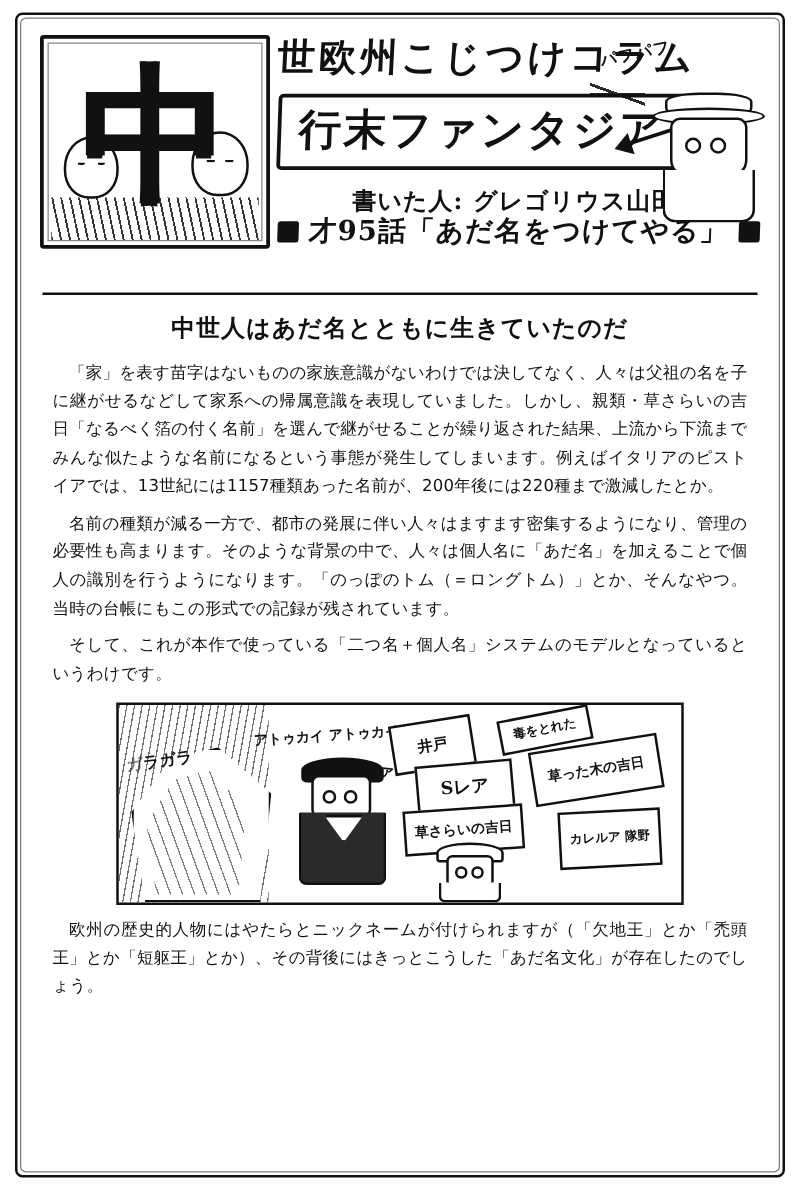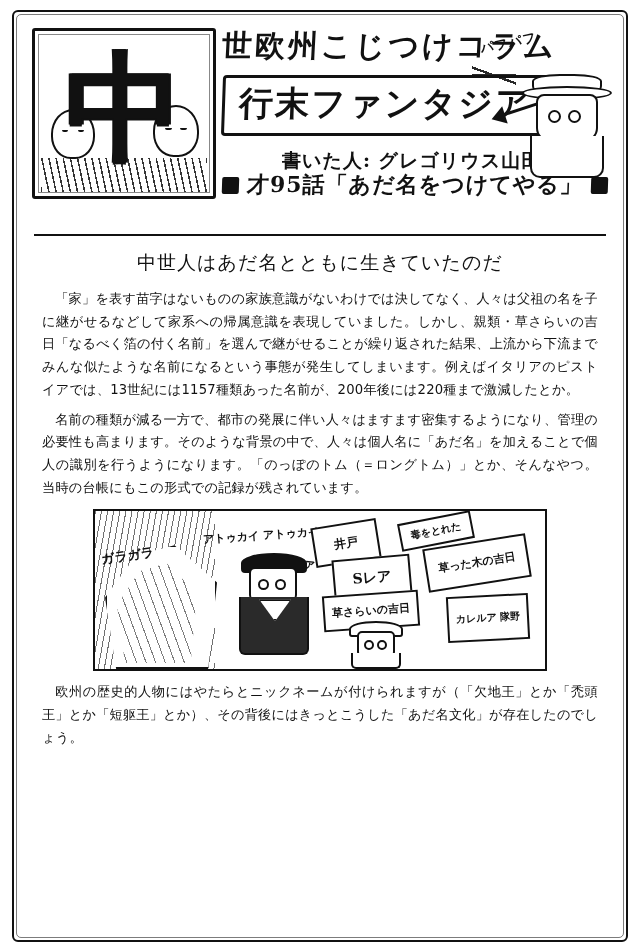--- a/index.html
+++ b/index.html
@@ -273,21 +273,21 @@
   }
 
   
   .article {
     margin: 10px 26px 0 26px;
   }
   .article-head {
     text-align: center;
     font-family: "DejaVu Serif", serif;
     font-size: 19px;
-    font-weight: 400;
+    font-weight: 700;
     letter-spacing: 1px;
     margin: 14px 0 12px 0;
   }
   p.para {
     font-family: "DejaVu Sans", sans-serif;
     font-size: 13.2px;
     line-height: 1.72;
     margin: 0 0 7px 0;
     text-align: justify;
     text-indent: 1em;
@@ -460,20 +460,21 @@
   </div>
 
   <div class="head-rule"></div>
 
   <div class="article">
 
     <div class="article-head">中世人はあだ名とともに生きていたのだ</div>
 
     <p class="para">「家」を表す苗字はないものの家族意識がないわけでは決してなく、人々は父祖の名を子に継がせるなどして家系への帰属意識を表現していました。しかし、親類・草さらいの吉日「なるべく箔の付く名前」を選んで継がせることが繰り返された結果、上流から下流までみんな似たような名前になるという事態が発生してしまいます。例えばイタリアのピストイアでは、13世紀には1157種類あった名前が、200年後には220種まで激減したとか。</p>
     <p class="para">名前の種類が減る一方で、都市の発展に伴い人々はますます密集するようになり、管理の必要性も高まります。そのような背景の中で、人々は個人名に「あだ名」を加えることで個人の識別を行うようになります。「のっぽのトム（＝ロングトム）」とか、そんなやつ。当時の台帳にもこの形式での記録が残されています。</p>
+    <p class="para">そして、これが本作で使っている「二つ名＋個人名」システムのモデルとなっているというわけです。</p>
 
     <div class="panel">
       <div class="panel-bg-hatch"></div>
       <div class="rock"></div>
       <div class="rock-lines"></div>
 
       <div class="sfx sfx-garagara">ガラガラ</div>
       <div class="sfx sfx-atsui">アトゥカイ
 アトゥカイ</div>
       <div class="sfx sfx-ha">ハァ</div>

